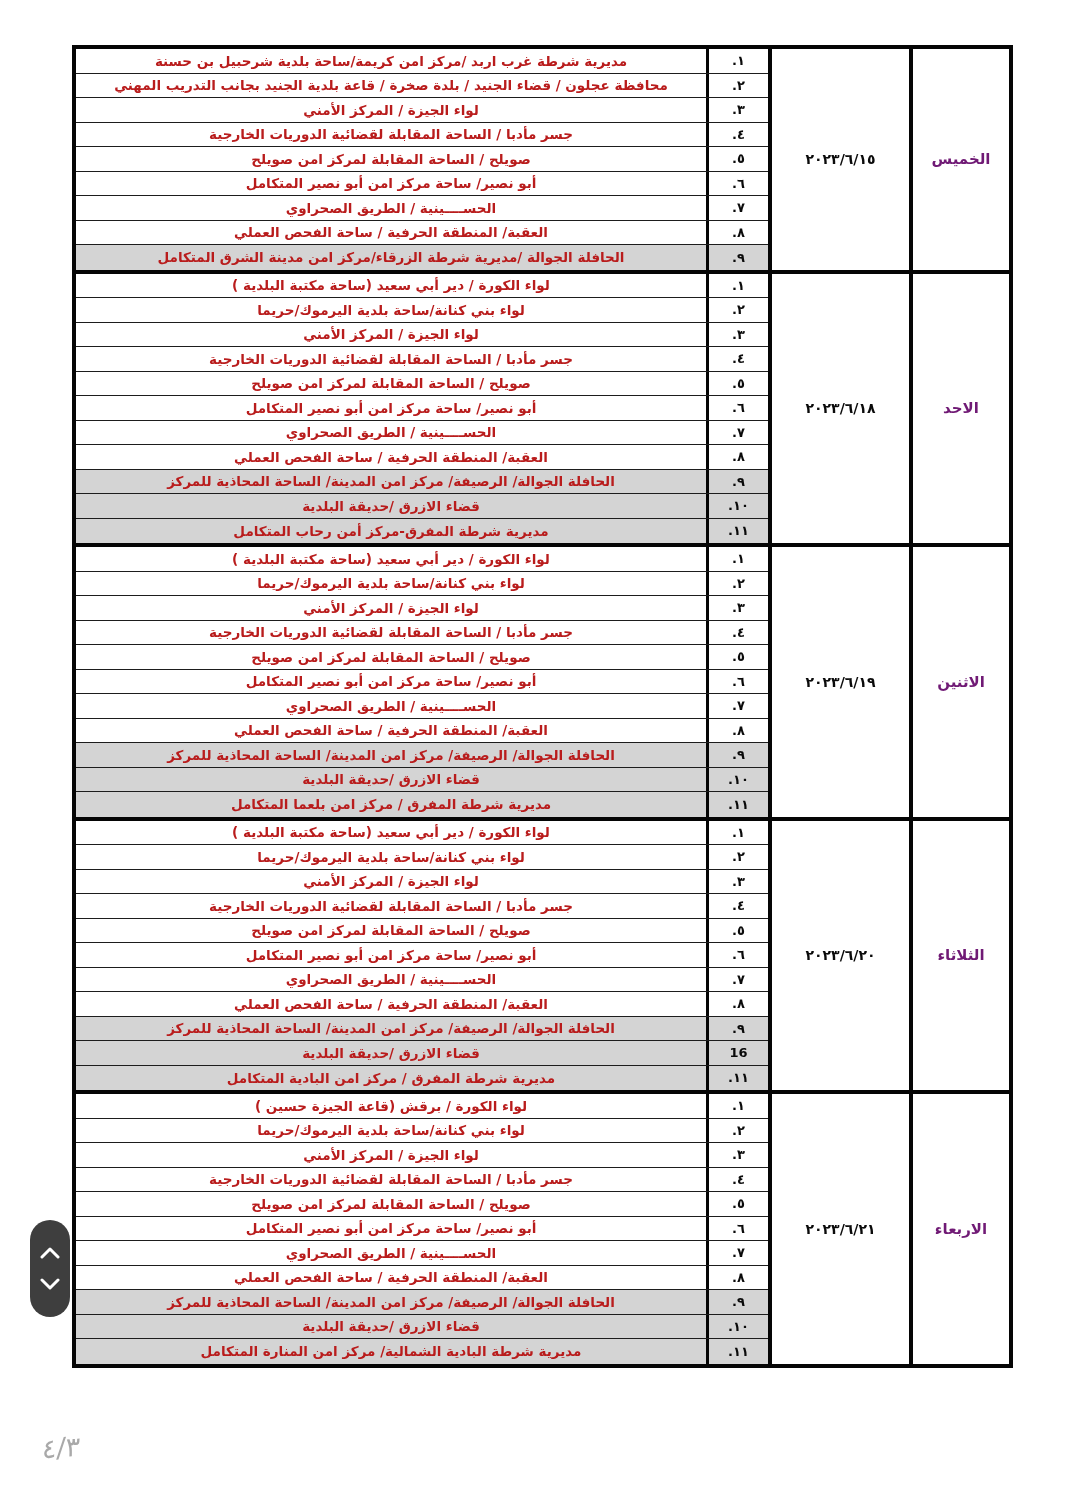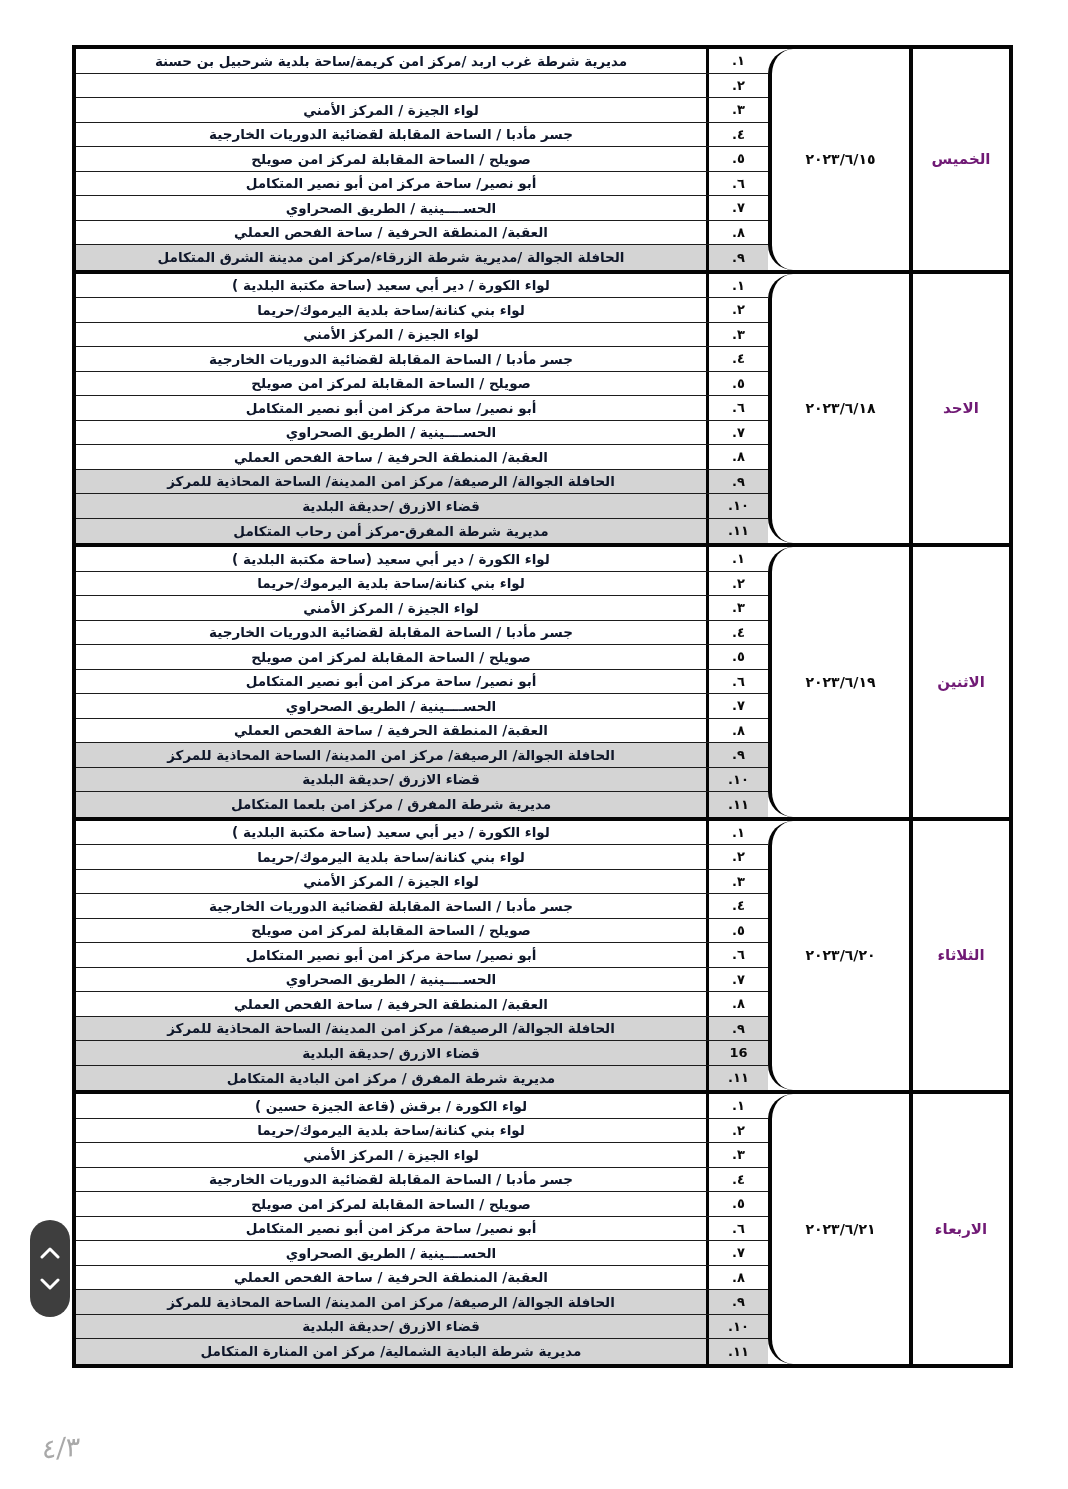--- a/index.html
+++ b/index.html
@@ -25,40 +25,40 @@
   .cell{display:flex;align-items:center;justify-content:center;box-sizing:border-box;}
   .day{
     width:100px;flex:0 0 100px;
     border-left:4px solid #050505;
     font-weight:700;font-size:15px;color:#701a75;
   }
   .date{
     width:141px;flex:0 0 141px;
     border-left:4px solid #050505;
     font-weight:700;font-size:14px;color:#0a0a0a;
-    direction:ltr;letter-spacing:1px;border-radius:25px;
+    direction:ltr;letter-spacing:1px;
   }
   .rows{flex:1 1 auto;display:flex;flex-direction:column;min-width:0;}
   .row{
     display:flex;align-items:stretch;min-height:24.5px;box-sizing:border-box;
   }
   .row:not(:last-child){border-bottom:1px solid #1d1d1d;}
   .row.shaded{background:#d4d4d4;}
   .num{
     flex:0 0 62px;width:62px;
     border-left:3px solid #050505;
     display:flex;align-items:center;justify-content:center;
     font-weight:700;font-size:13px;color:#0a0a0a;
     direction:ltr;box-sizing:border-box;
   }
   .loc{
     flex:1 1 auto;min-width:0;
     display:flex;align-items:center;justify-content:center;
     text-align:center;
-    font-weight:700;font-size:13.5px;color:#0f172a;
+    font-weight:700;font-size:13.5px;color:#b91c1c;
     padding:1px 8px;box-sizing:border-box;line-height:1.35;
   }
 
   
   .scroll-pill{
     position:absolute;left:30px;top:1220px;width:40px;height:97px;
     background:#3e3e3e;border-radius:20px;
     display:flex;flex-direction:column;align-items:center;justify-content:center;gap:16px;
     z-index:5;
   }
@@ -86,20 +86,21 @@
     <div class="block">
       <div class="cell day">الخميس</div>
       <div class="cell date">٢٠٢٣/٦/١٥</div>
       <div class="rows">
           <div class="row">
             <div class="num">.١</div>
             <div class="loc">مديرية شرطة غرب اربد /مركز امن كريمة/ساحة بلدية شرحبيل بن حسنة</div>
           </div>
           <div class="row">
             <div class="num">.٢</div>
+            <div class="loc">محافظة عجلون / قضاء الجنيد / بلدة صخرة / قاعة بلدية الجنيد بجانب التدريب المهني</div>
           </div>
           <div class="row">
             <div class="num">.٣</div>
             <div class="loc">لواء الجيزة / المركز الأمني</div>
           </div>
           <div class="row">
             <div class="num">.٤</div>
             <div class="loc">جسر مأدبا / الساحة المقابلة لقضائية الدوريات الخارجية</div>
           </div>
           <div class="row">

